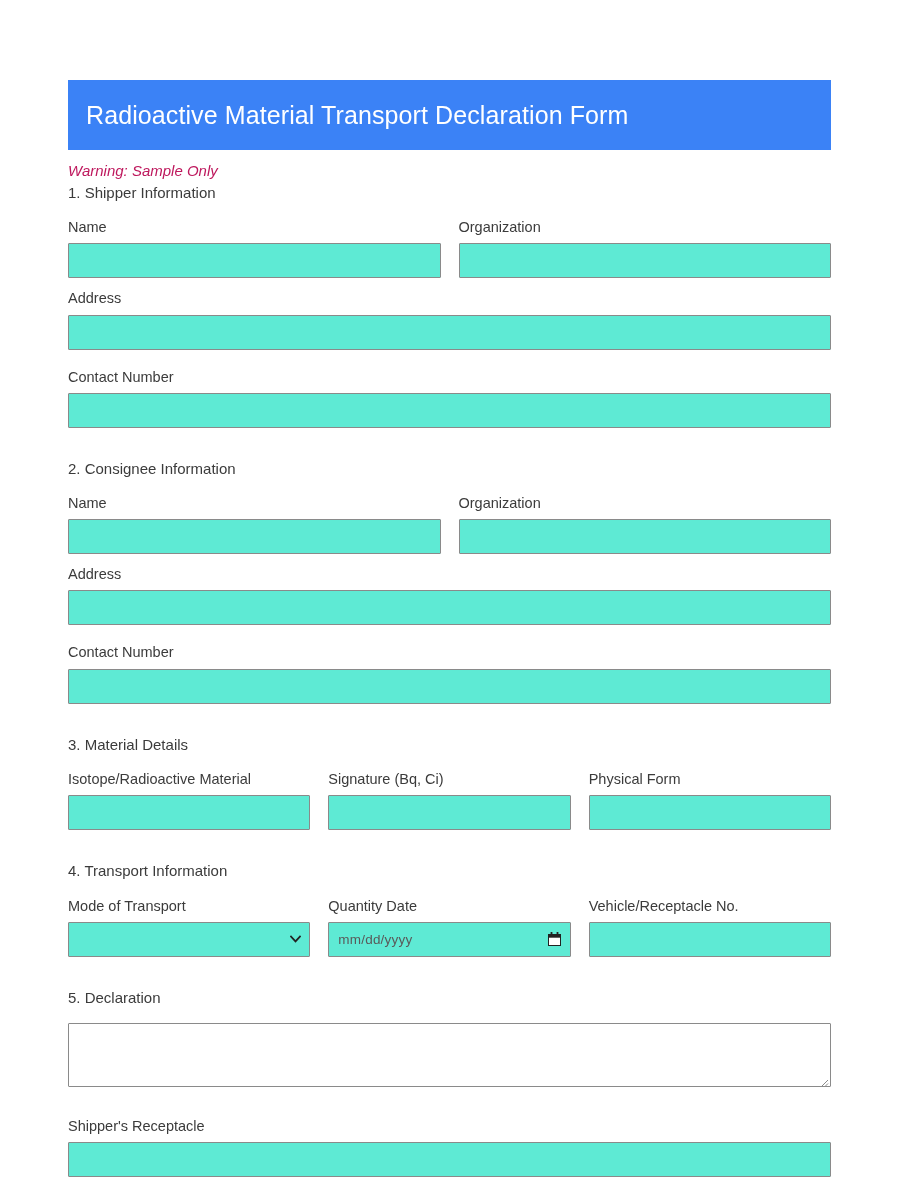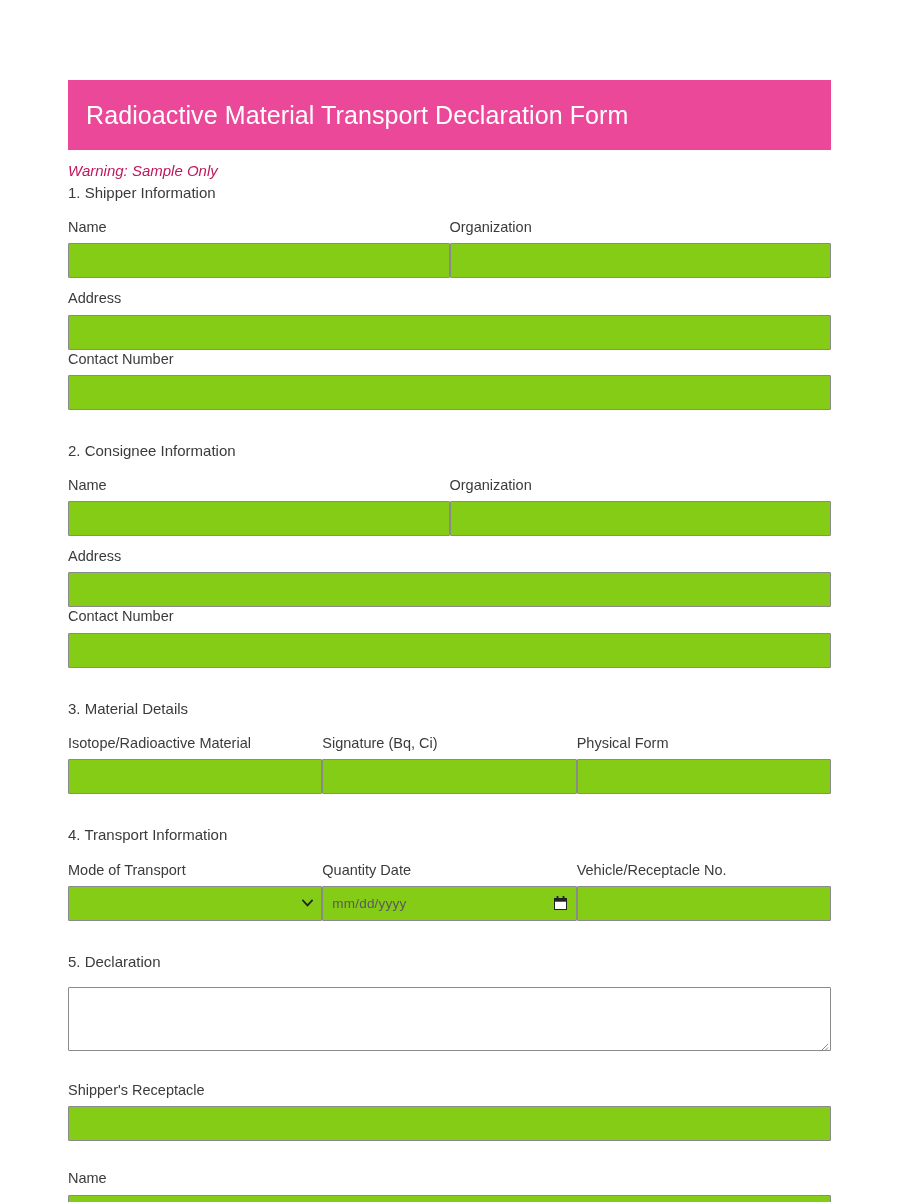--- a/index.html
+++ b/index.html
@@ -14,21 +14,21 @@
     font-family: "Liberation Sans", sans-serif;
     color: #333333;
     overflow: hidden;
   }
   .page {
     width: 900px;
     box-sizing: border-box;
     padding: 80px 69px 0 68px;
   }
   .form-header {
-    background: #ec4899;
+    background: #3b82f6;
     color: #ffffff;
     font-size: 25px;
     line-height: 1.2;
     padding: 20px 18px;
     box-sizing: border-box;
     width: 763px;
     letter-spacing: 0.1px;
   }
   .warning {
     color: #be185d;
@@ -41,21 +41,23 @@
     font-size: 15px;
     color: #3b3b3b;
     line-height: 1.3;
     margin-top: 2px;
   }
   .section-title.spaced {
     margin-top: 31px;
   }
   .row {
     display: flex;
+    gap: 18px;
     margin-top: 16px;
+    justify-content: flex-end;
   }
   .row.tight {
     margin-top: 11px;
     flex-direction: column;
   }
   .field {
     display: flex;
     flex-direction: column;
     flex: 1 1 0;
     min-width: 0;
@@ -65,21 +67,21 @@
     color: #3b3b3b;
     margin-bottom: 7px;
     line-height: 1.25;
     white-space: nowrap;
   }
   .control {
     box-sizing: border-box;
     width: 100%;
     height: 35px;
     border: 1px solid #8a8a8a;
-    background: #84cc16;
+    background: #5eead4;
     border-radius: 1px;
     font-family: "Liberation Sans", sans-serif;
     font-size: 14px;
     color: #333333;
     padding: 0 9px;
     outline: none;
   }
   .control::placeholder { color: #757575; }
 
   .select-wrap { position: relative; width: 100%; }

